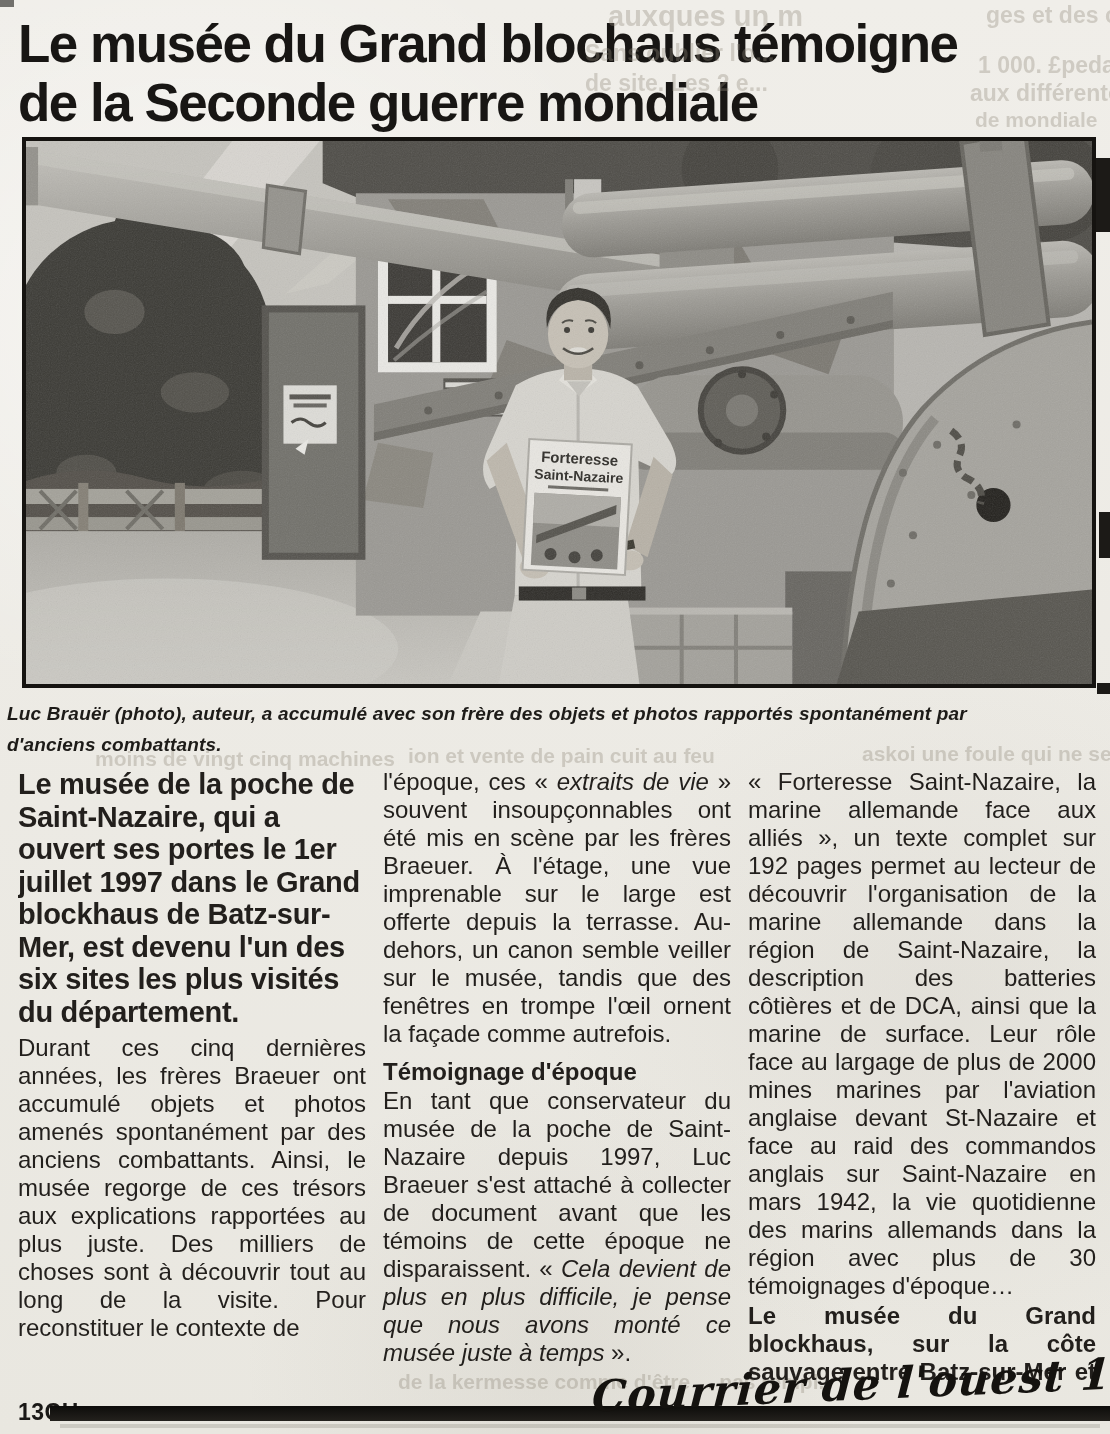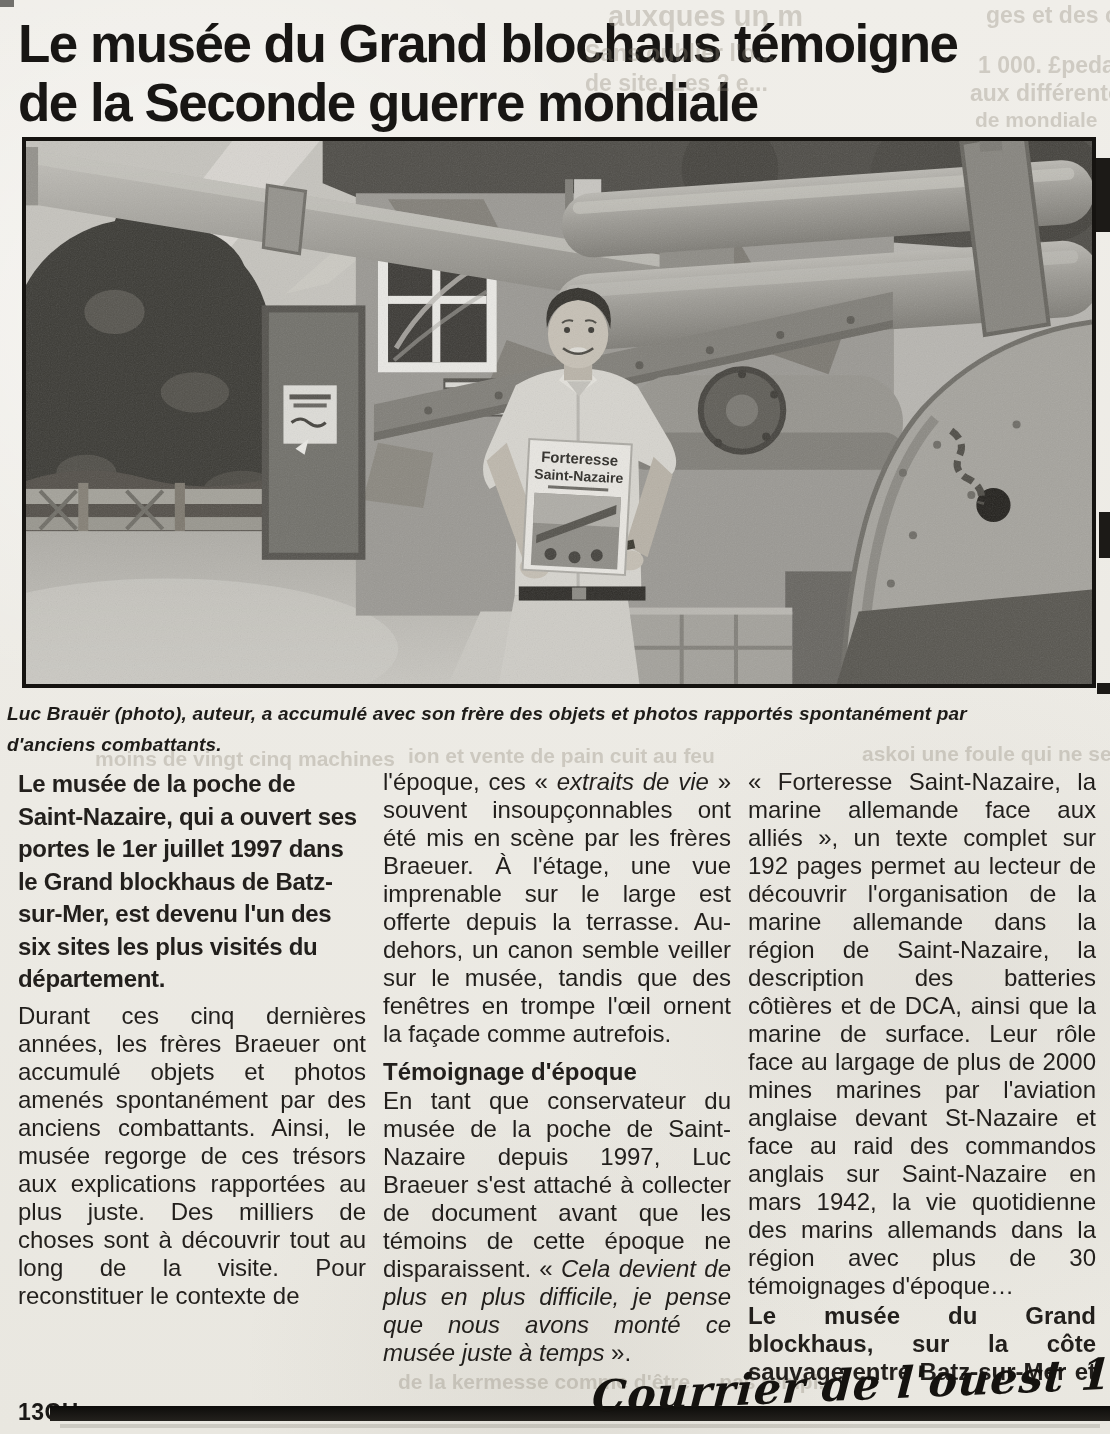--- a/index.html
+++ b/index.html
@@ -20,21 +20,21 @@
   figure.photo{position:absolute;left:22px;top:137px;width:1066px;height:543px;
     margin:0;border:4px solid #151310;background:#b7b5b0;}
   figure.photo svg{display:block;width:100%;height:100%;}
   .caption{position:absolute;left:7px;top:698px;width:1010px;
     font-size:19px;line-height:31px;font-style:italic;font-weight:600;
     color:#1d1b18;letter-spacing:.2px;}
   .cols{position:absolute;left:18px;top:768px;width:1078px;height:618px;
     display:flex;gap:17px;overflow:hidden;}
   .col{width:348px;min-width:348px;color:#221f1c;}
   .col p{margin:0 0 2px 0;font-size:24px;line-height:28px;text-align:justify;}
-  .col .lead{font-weight:700;font-size:24px;line-height:32.5px;text-align:left;
+  .col .lead{font-weight:700;font-size:29px;line-height:32.5px;text-align:left;
     letter-spacing:-.3px;margin-bottom:6px;}
   .subhead{margin:10px 0 1px 0;font-size:24px;line-height:28px;font-weight:700;}
   .footer-note{font-weight:700;text-align:right;line-height:28px;margin-top:4px;}
   .footer-note, .col .footer-note{font-size:24px;}
   .section-code{position:absolute;left:18px;top:1383px;font-size:23px;
     font-weight:700;color:#1a1816;letter-spacing:.5px;margin-top:16px;}
   .black-bar{position:absolute;left:50px;top:1406px;width:1060px;height:15px;
     background:linear-gradient(#0d0c0a,#23211d);}
   .bar-echo{position:absolute;left:60px;top:1424px;width:1040px;height:4px;
     background:rgba(120,114,102,.25);}

